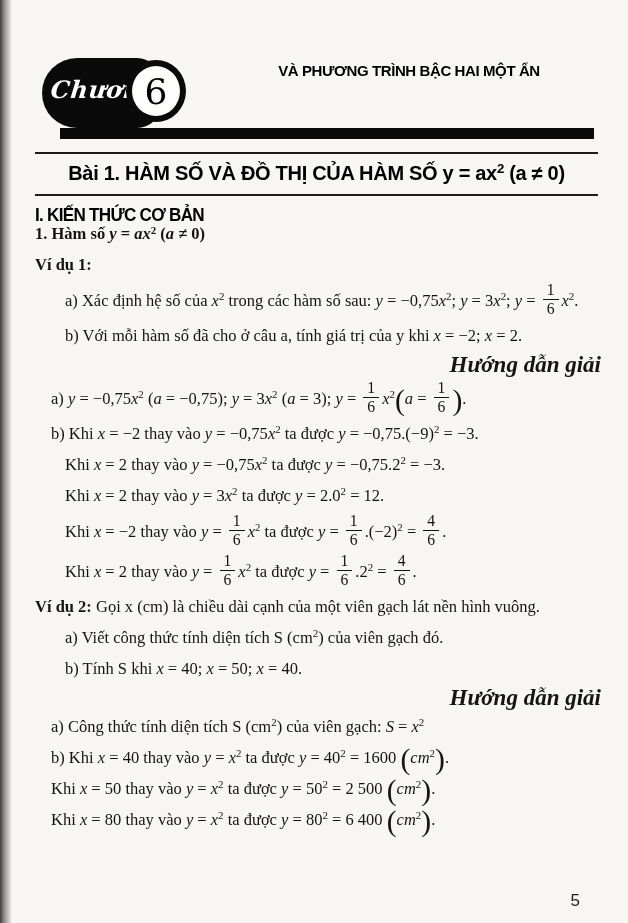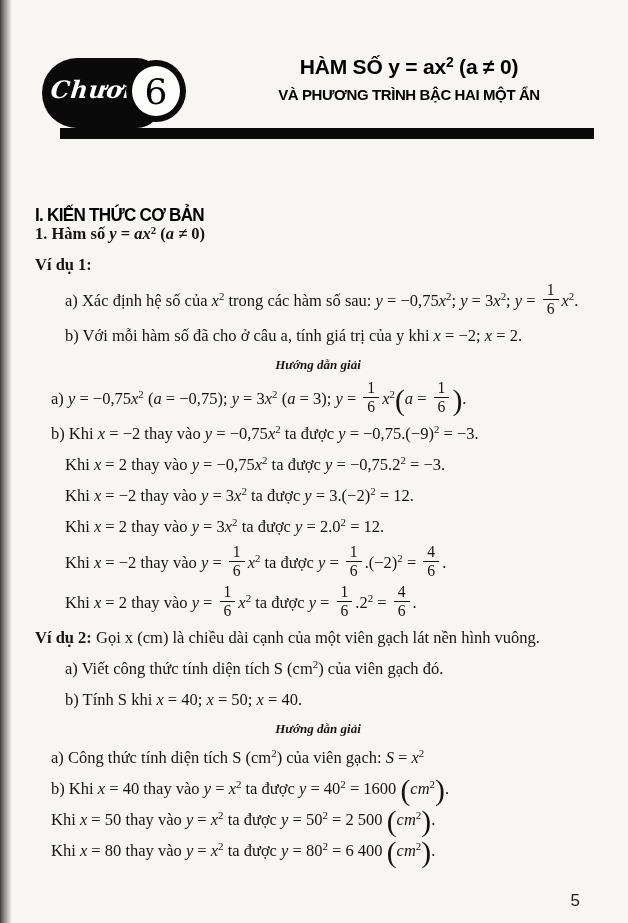--- a/index.html
+++ b/index.html
@@ -34,21 +34,21 @@
     font-family:"Liberation Sans",sans-serif;font-weight:700;font-size:20px;letter-spacing:-0.3px;}
   .kt{position:absolute;left:35px;top:204px;color:#000;
     font-family:"Liberation Sans",sans-serif;font-weight:700;font-size:19px;
     letter-spacing:-0.8px;transform:scaleX(0.9);transform-origin:left center;}
   
   .content{position:absolute;left:35px;top:222px;width:566px;font-size:16.5px;}
   .line{line-height:23px;margin-bottom:8px;}
   .sub{padding-left:30px;}
   .sol{padding-left:16px;}
   .khi{padding-left:30px;}
-  .center{text-align:center;margin-bottom:6px;margin-top:-2px;font-size:13px;}
+  .center{text-align:right;margin-bottom:6px;margin-top:-2px;font-size:23px;}
   .tall{margin-bottom:4px;}
   .rm{font-style:normal;}
   .bd{font-weight:700;}
   .it{font-style:italic;}
   .bdit{font-weight:700;font-style:italic;}
   .sup{font-size:0.66em;line-height:0;position:relative;top:-0.5em;}
   .frac{display:inline-block;vertical-align:middle;text-align:center;line-height:1.05;
     margin:0 3px;font-size:0.95em;transform:translateY(-2px);}
   .frac .num{display:block;border-bottom:1.4px solid #111;padding:0 4px 1px;}
   .frac .den{display:block;padding-top:1px;}
@@ -65,38 +65,37 @@
   <div>
     <div class="badge">
       <div class="badge-pill"></div>
       <div class="badge-script">Chương</div>
       <div class="badge-circle">
         <span>6</span>
       </div>
     </div>
     <div class="chapter-bar"></div>
     <div class="chapter-title">
-      <div class="ct1"><span class="rm">HÀM SỐ y = ax</span><span class="sup">2</span><span class="rm"> (a ≠ 0)</span></div>
       <div class="ct2"><span class="rm">VÀ PHƯƠNG TRÌNH BẬC HAI MỘT ẨN</span></div>
     </div>
   </div>
 
+  <div class="lesson-title"><span class="rm">Bài 1. HÀM SỐ VÀ ĐỒ THỊ CỦA HÀM SỐ y = ax</span><span class="sup">2</span><span class="rm"> (a ≠ 0)</span></div>
 
   <div class="kt">I. KIẾN THỨC CƠ BẢN</div>
 
   <div class="content">
       <div class="line"><span class="bd">1. Hàm số </span><span class="bdit">y</span><span class="bd"> = </span><span class="bdit">ax</span><span class="sup bd">2</span><span class="bd"> (</span><span class="bdit">a</span><span class="bd"> ≠ 0)</span></div>
       <div class="line"><span class="bd">Ví dụ 1:</span></div>
       <div class="line sub tall"><span class="rm">a) Xác định hệ số của </span><span class="it">x</span><span class="sup">2</span><span class="rm"> trong các hàm số sau: </span><span class="it">y</span><span class="rm"> = −0,75</span><span class="it">x</span><span class="sup">2</span><span class="rm">; </span><span class="it">y</span><span class="rm"> = 3</span><span class="it">x</span><span class="sup">2</span><span class="rm">; </span><span class="it">y</span><span class="rm"> = </span><span class="frac"><span class="num">1</span><span class="den">6</span></span><span class="it">x</span><span class="sup">2</span><span class="rm">.</span></div>
       <div class="line sub"><span class="rm">b) Với mỗi hàm số đã cho ở câu a, tính giá trị của y khi </span><span class="it">x</span><span class="rm"> = −2; </span><span class="it">x</span><span class="rm"> = 2.</span></div>
       <div class="line center"><span class="bdit">Hướng dẫn giải</span></div>
       <div class="line sol tall"><span class="rm">a) </span><span class="it">y</span><span class="rm"> = −0,75</span><span class="it">x</span><span class="sup">2</span><span class="rm"> (</span><span class="it">a</span><span class="rm"> = −0,75); </span><span class="it">y</span><span class="rm"> = 3</span><span class="it">x</span><span class="sup">2</span><span class="rm"> (</span><span class="it">a</span><span class="rm"> = 3); </span><span class="it">y</span><span class="rm"> = </span><span class="frac"><span class="num">1</span><span class="den">6</span></span><span class="it">x</span><span class="sup">2</span><span class="bigp">(</span><span class="it">a</span><span class="rm"> = </span><span class="frac"><span class="num">1</span><span class="den">6</span></span><span class="bigp">)</span><span class="rm">.</span></div>
       <div class="line sol"><span class="rm">b) Khi </span><span class="it">x</span><span class="rm"> = −2 thay vào </span><span class="it">y</span><span class="rm"> = −0,75</span><span class="it">x</span><span class="sup">2</span><span class="rm"> ta được </span><span class="it">y</span><span class="rm"> = −0,75.(−9)</span><span class="sup">2</span><span class="rm"> = −3.</span></div>
       <div class="line khi"><span class="rm">Khi </span><span class="it">x</span><span class="rm"> = 2 thay vào </span><span class="it">y</span><span class="rm"> = −0,75</span><span class="it">x</span><span class="sup">2</span><span class="rm"> ta được </span><span class="it">y</span><span class="rm"> = −0,75.2</span><span class="sup">2</span><span class="rm"> = −3.</span></div>
-      <div class="line khi"><span class="rm">Khi </span><span class="it">x</span><span class="rm"> = −2 thay vào </span><span class="it">y</span><span class="rm"> = 3</span><span class="it">x</span><span class="sup">2</span><span class="rm"> ta được </span><span class="it">y</span><span class="rm"> = 3.(−2)</span><span class="sup">2</span><span class="rm"> = 12.</span></div>
       <div class="line khi"><span class="rm">Khi </span><span class="it">x</span><span class="rm"> = 2 thay vào </span><span class="it">y</span><span class="rm"> = 3</span><span class="it">x</span><span class="sup">2</span><span class="rm"> ta được </span><span class="it">y</span><span class="rm"> = 2.0</span><span class="sup">2</span><span class="rm"> = 12.</span></div>
       <div class="line khi tall"><span class="rm">Khi </span><span class="it">x</span><span class="rm"> = −2 thay vào </span><span class="it">y</span><span class="rm"> = </span><span class="frac"><span class="num">1</span><span class="den">6</span></span><span class="it">x</span><span class="sup">2</span><span class="rm"> ta được </span><span class="it">y</span><span class="rm"> = </span><span class="frac"><span class="num">1</span><span class="den">6</span></span><span class="rm">.(−2)</span><span class="sup">2</span><span class="rm"> = </span><span class="frac"><span class="num">4</span><span class="den">6</span></span><span class="rm">.</span></div>
       <div class="line khi tall"><span class="rm">Khi </span><span class="it">x</span><span class="rm"> = 2 thay vào </span><span class="it">y</span><span class="rm"> = </span><span class="frac"><span class="num">1</span><span class="den">6</span></span><span class="it">x</span><span class="sup">2</span><span class="rm"> ta được </span><span class="it">y</span><span class="rm"> = </span><span class="frac"><span class="num">1</span><span class="den">6</span></span><span class="rm">.2</span><span class="sup">2</span><span class="rm"> = </span><span class="frac"><span class="num">4</span><span class="den">6</span></span><span class="rm">.</span></div>
       <div class="line"><span class="bd">Ví dụ 2:</span><span class="rm"> Gọi x (cm) là chiều dài cạnh của một viên gạch lát nền hình vuông.</span></div>
       <div class="line sub"><span class="rm">a) Viết công thức tính diện tích S (cm</span><span class="sup">2</span><span class="rm">) của viên gạch đó.</span></div>
       <div class="line sub"><span class="rm">b) Tính S khi </span><span class="it">x</span><span class="rm"> = 40; </span><span class="it">x</span><span class="rm"> = 50; </span><span class="it">x</span><span class="rm"> = 40.</span></div>
       <div class="line center"><span class="bdit">Hướng dẫn giải</span></div>
       <div class="line sol"><span class="rm">a) Công thức tính diện tích S (cm</span><span class="sup">2</span><span class="rm">) của viên gạch: </span><span class="it">S</span><span class="rm"> = </span><span class="it">x</span><span class="sup">2</span></div>
       <div class="line sol"><span class="rm">b) Khi </span><span class="it">x</span><span class="rm"> = 40 thay vào </span><span class="it">y</span><span class="rm"> = </span><span class="it">x</span><span class="sup">2</span><span class="rm"> ta được </span><span class="it">y</span><span class="rm"> = 40</span><span class="sup">2</span><span class="rm"> = 1600 </span><span class="bigp">(</span><span class="it">cm</span><span class="sup">2</span><span class="bigp">)</span><span class="rm">.</span></div>
       <div class="line sol"><span class="rm">Khi </span><span class="it">x</span><span class="rm"> = 50 thay vào </span><span class="it">y</span><span class="rm"> = </span><span class="it">x</span><span class="sup">2</span><span class="rm"> ta được </span><span class="it">y</span><span class="rm"> = 50</span><span class="sup">2</span><span class="rm"> = 2 500 </span><span class="bigp">(</span><span class="it">cm</span><span class="sup">2</span><span class="bigp">)</span><span class="rm">.</span></div>

